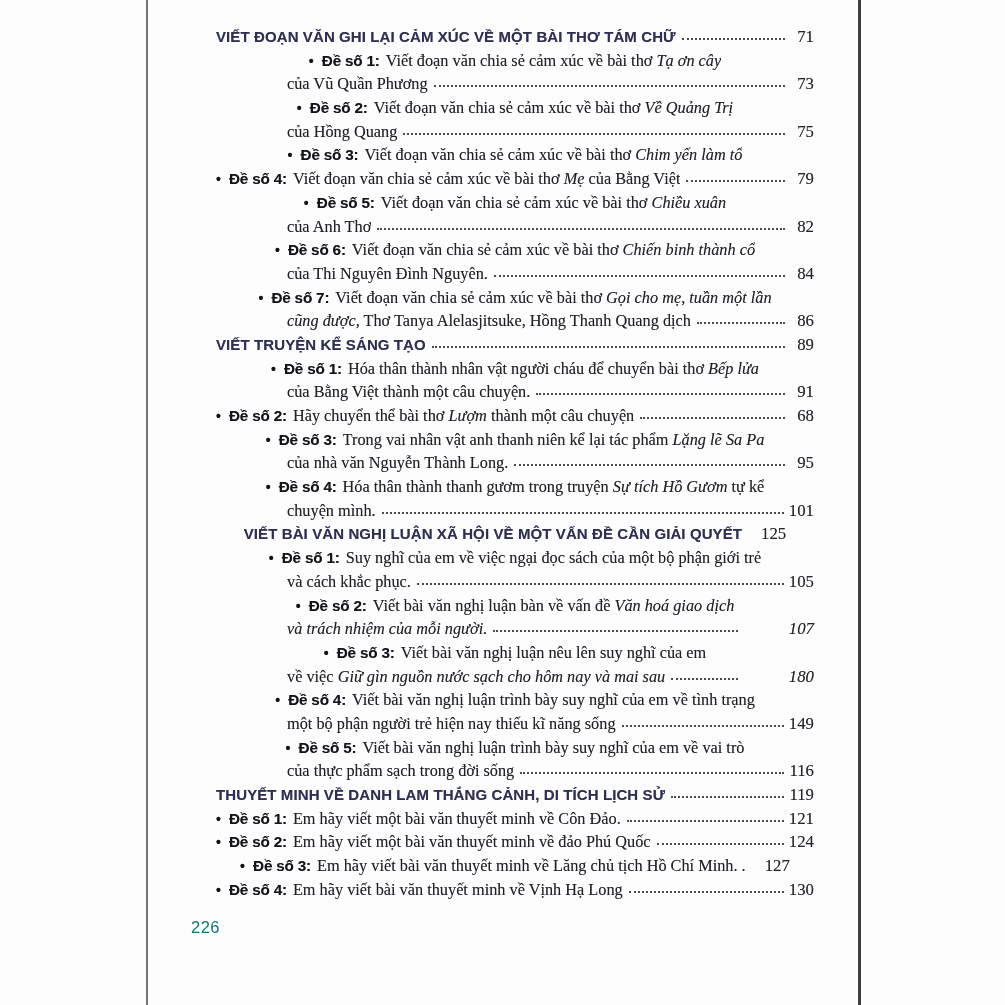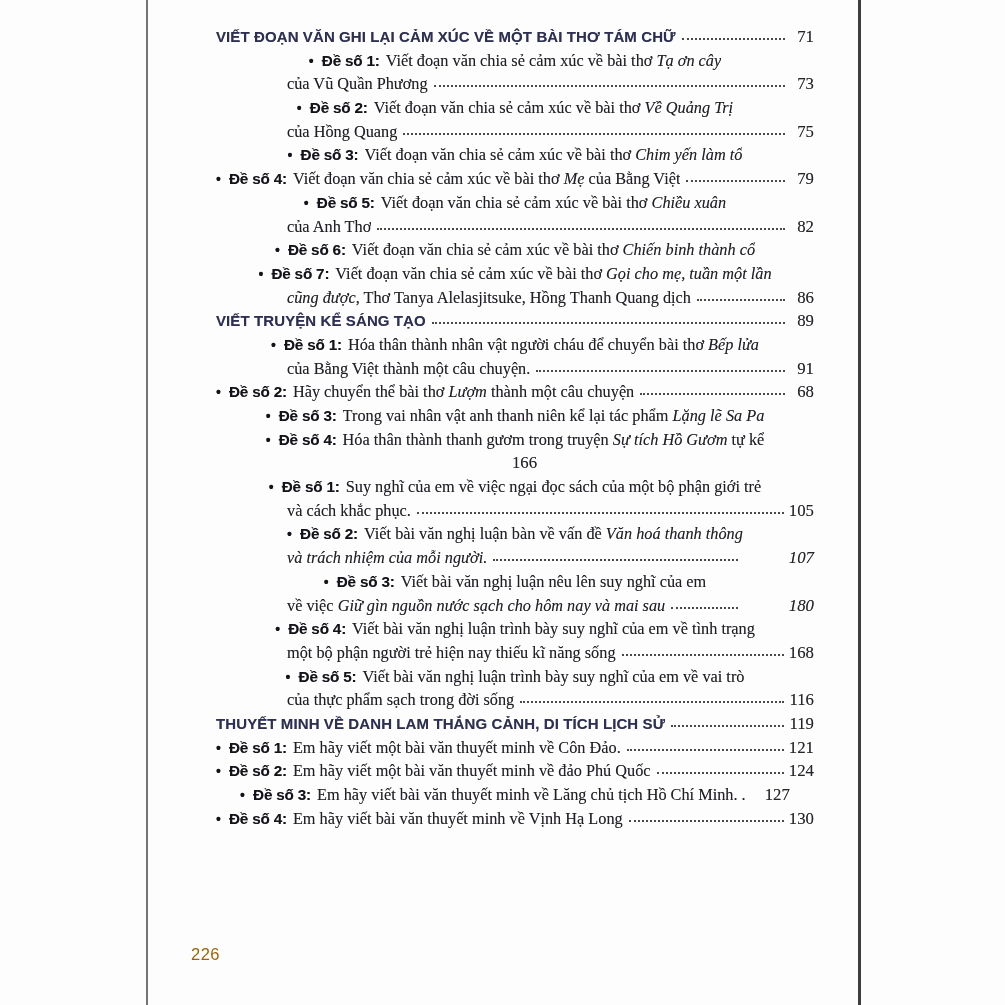--- a/index.html
+++ b/index.html
@@ -42,23 +42,23 @@
     border-bottom:2px dotted #4a4a4a;
     margin:0 5px 0 6px;position:relative;top:-2px;
   }
   .leader.nodots{border-bottom:none;flex:0 0 8px;}
   .pnum{
     flex:0 0 auto;min-width:24px;text-align:right;
     font-family:"Liberation Serif", serif;font-size:16.8px;color:#26242a;
   }
   .pnum.pit{font-style:italic;margin-left:46px;}
   .footer-pn{
-    position:absolute;left:191px;top:945px;
+    position:absolute;left:191px;top:918px;
     font-family:"Liberation Sans", sans-serif;font-size:16.5px;
-    color:#a16207;letter-spacing:0.5px;
+    color:#0f766e;letter-spacing:0.5px;
   }
 </style>
 </head>
 <body>
 
 <div class="page-edge edge-left"></div>
 <div class="page-edge edge-right"></div>
 
 <div id="toc">
     <div class="row heading">
@@ -106,20 +106,25 @@
     <div class="row indent">
       <span class="txt"><span>của Anh Thơ</span></span>
       <div class="leader"></div>
       <span class="pnum">82</span>
     </div>
     <div class="row">
       <span class="bullet">•</span>
       <span class="lab">Đề số 6:</span>
       <span class="txt"><span>Viết đoạn văn chia sẻ cảm xúc về bài thơ </span><em>Chiến binh thành cổ</em></span>
     </div>
+    <div class="row indent">
+      <span class="txt"><span>của Thi Nguyên Đình Nguyên. </span></span>
+      <div class="leader"></div>
+      <span class="pnum">84</span>
+    </div>
     <div class="row">
       <span class="bullet">•</span>
       <span class="lab">Đề số 7:</span>
       <span class="txt"><span>Viết đoạn văn chia sẻ cảm xúc về bài thơ </span><em>Gọi cho mẹ, tuần một lần</em></span>
     </div>
     <div class="row indent">
       <span class="txt"><em>cũng được</em><span>, Thơ Tanya Alelasjitsuke, Hồng Thanh Quang dịch</span></span>
       <div class="leader"></div>
       <span class="pnum">86</span>
     </div>
@@ -143,43 +148,54 @@
       <span class="lab">Đề số 2:</span>
       <span class="txt"><span>Hãy chuyển thể bài thơ </span><em>Lượm</em><span> thành một câu chuyện</span></span>
       <div class="leader"></div>
       <span class="pnum">68</span>
     </div>
     <div class="row">
       <span class="bullet">•</span>
       <span class="lab">Đề số 3:</span>
       <span class="txt"><span>Trong vai nhân vật anh thanh niên kể lại tác phẩm </span><em>Lặng lẽ Sa Pa</em></span>
     </div>
+    <div class="row indent">
+      <span class="txt"><span>của nhà văn Nguyễn Thành Long. </span></span>
+      <div class="leader"></div>
+      <span class="pnum">95</span>
+    </div>
     <div class="row">
       <span class="bullet">•</span>
       <span class="lab">Đề số 4:</span>
       <span class="txt"><span>Hóa thân thành thanh gươm trong truyện </span><em>Sự tích Hồ Gươm</em><span> tự kể</span></span>
     </div>
-    <div class="row heading">
+    <div class="row indent">
+      <span class="txt"><span>chuyện mình.</span></span>
+      <div class="leader"></div>
+      <span class="pnum">101</span>
+    </div>
+    <div class="row heading">
+      <span class="htitle">VIẾT BÀI VĂN NGHỊ LUẬN XÃ HỘI VỀ MỘT VẤN ĐỀ CẦN GIẢI QUYẾT</span>
       <div class="leader nodots"></div>
-      <span class="pnum">166</span>
+      <span class="pnum">125</span>
     </div>
     <div class="row">
       <span class="bullet">•</span>
       <span class="lab">Đề số 1:</span>
       <span class="txt"><span>Suy nghĩ của em về việc ngại đọc sách của một bộ phận giới trẻ</span></span>
     </div>
     <div class="row indent">
       <span class="txt"><span>và cách khắc phục. </span></span>
       <div class="leader"></div>
       <span class="pnum">105</span>
     </div>
     <div class="row">
       <span class="bullet">•</span>
       <span class="lab">Đề số 2:</span>
-      <span class="txt"><span>Viết bài văn nghị luận bàn về vấn đề </span><em>Văn hoá thanh thông</em></span>
+      <span class="txt"><span>Viết bài văn nghị luận bàn về vấn đề </span><em>Văn hoá giao dịch</em></span>
     </div>
     <div class="row indent">
       <span class="txt"><em>và trách nhiệm của mỗi người. </em></span>
       <div class="leader"></div>
       <span class="pnum pit">107</span>
     </div>
     <div class="row">
       <span class="bullet">•</span>
       <span class="lab">Đề số 3:</span>
       <span class="txt"><span>Viết bài văn nghị luận nêu lên suy nghĩ của em</span></span>
@@ -190,21 +206,21 @@
       <span class="pnum pit">180</span>
     </div>
     <div class="row">
       <span class="bullet">•</span>
       <span class="lab">Đề số 4:</span>
       <span class="txt"><span>Viết bài văn nghị luận trình bày suy nghĩ của em về tình trạng</span></span>
     </div>
     <div class="row indent">
       <span class="txt"><span>một bộ phận người trẻ hiện nay thiếu kĩ năng sống</span></span>
       <div class="leader"></div>
-      <span class="pnum">168</span>
+      <span class="pnum">149</span>
     </div>
     <div class="row">
       <span class="bullet">•</span>
       <span class="lab">Đề số 5:</span>
       <span class="txt"><span>Viết bài văn nghị luận trình bày suy nghĩ của em về vai trò</span></span>
     </div>
     <div class="row indent">
       <span class="txt"><span>của thực phẩm sạch trong đời sống</span></span>
       <div class="leader"></div>
       <span class="pnum">116</span>

